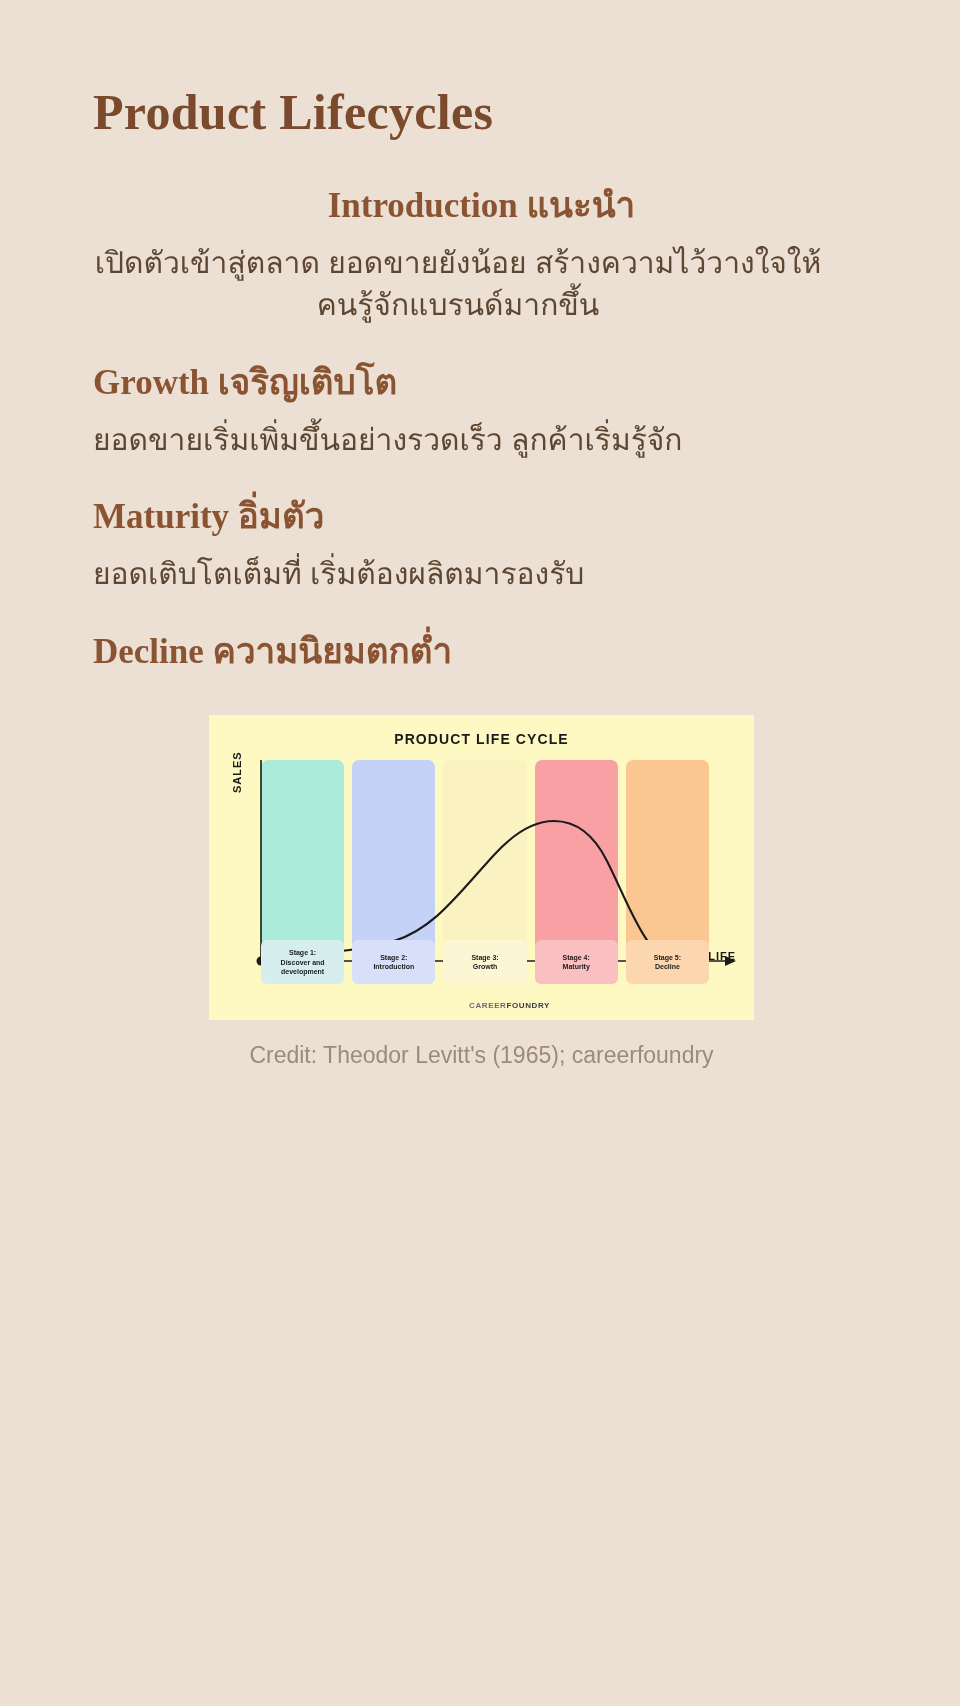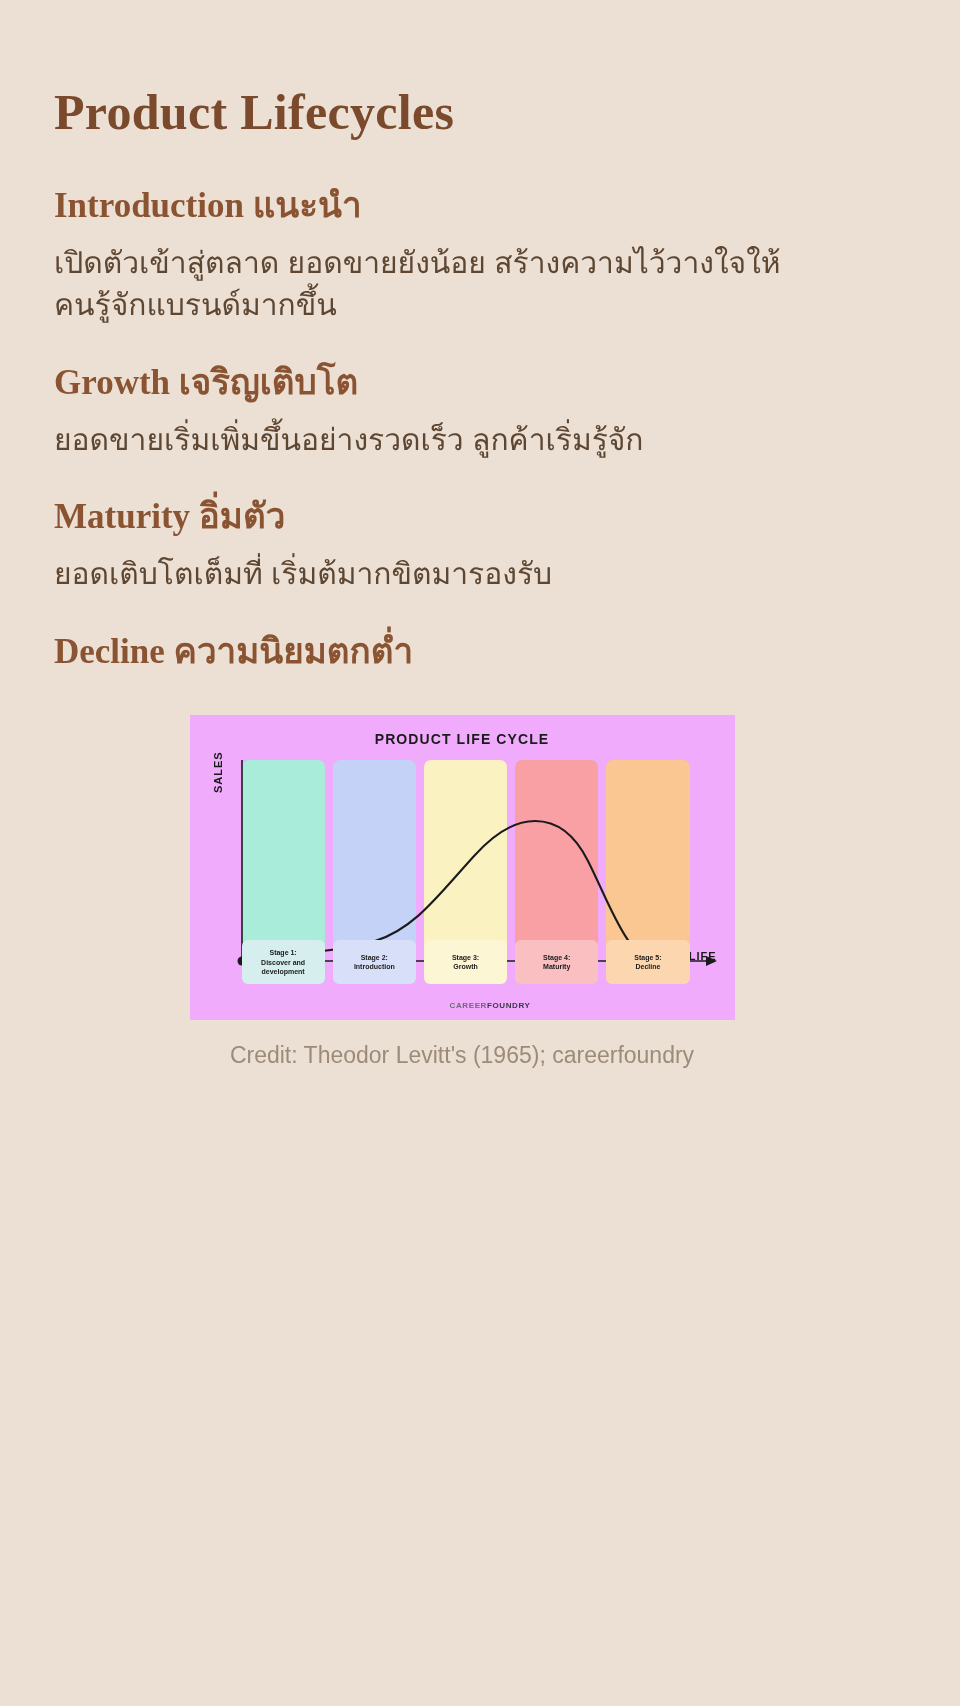--- a/index.html
+++ b/index.html
@@ -11,21 +11,21 @@
     height: 1706px;
     background: #ece0d4;
     font-family: "Liberation Sans", sans-serif;
     overflow: hidden;
   }
   .page {
     position: relative;
     width: 960px;
     height: 1706px;
     box-sizing: border-box;
-    padding: 85px 90px 0 54px;
+    padding: 85px 90px 0 93px;
   }
   .main-title {
     font-family: "Liberation Serif", serif;
     font-size: 50px;
     font-weight: 700;
     color: #7b4a2d;
     letter-spacing: 0.3px;
     margin: 0 0 38px 0;
     line-height: 1.1;
   }
@@ -43,37 +43,37 @@
   .section-body {
     font-family: "Liberation Sans", sans-serif;
     font-size: 30px;
     font-weight: 400;
     color: #5d4632;
     line-height: 1.42;
     margin: 0 0 34px 0;
     max-width: 730px;
     white-space: pre-line;
   }
-  .sec-intro { margin-top: 44px; }
+  .sec-intro { margin-top: 44px; text-align: center; }
   .sec-growth { }
   .sec-maturity { margin-top: 6px; }
   .sec-decline { margin-top: 26px; }
 
   
   .figure-wrap {
     margin-top: 42px;
     display: flex;
     flex-direction: column;
     align-items: center;
   }
   .chart-card {
     position: relative;
     width: 545px;
     height: 305px;
-    background: #f0abfc;
+    background: #fef9c3;
     box-sizing: border-box;
   }
   .chart-title {
     position: absolute;
     top: 16px;
     left: 0;
     width: 100%;
     text-align: center;
     font-size: 14px;
     font-weight: 700;
@@ -177,21 +177,21 @@
     <p class="section-body">เปิดตัวเข้าสู่ตลาด  ยอดขายยังน้อย  สร้างความไว้วางใจให้คนรู้จักแบรนด์มากขึ้น</p>
   </div>
 
   <div class="section sec-growth">
     <h2 class="section-heading">Growth เจริญเติบโต</h2>
     <p class="section-body">ยอดขายเริ่มเพิ่มขึ้นอย่างรวดเร็ว ลูกค้าเริ่มรู้จัก</p>
   </div>
 
   <div class="section sec-maturity">
     <h2 class="section-heading">Maturity อิ่มตัว</h2>
-    <p class="section-body">ยอดเติบโตเต็มที่ เริ่มต้มากขิตมารองรับ</p>
+    <p class="section-body">ยอดเติบโตเต็มที่ เริ่มต้องผลิตมารองรับ</p>
   </div>
 
   <div class="section sec-decline">
     <h2 class="section-heading">Decline ความนิยมตกต่ำ</h2>
   </div>
 
   <div class="figure-wrap">
 
     <div class="chart-card">
 

